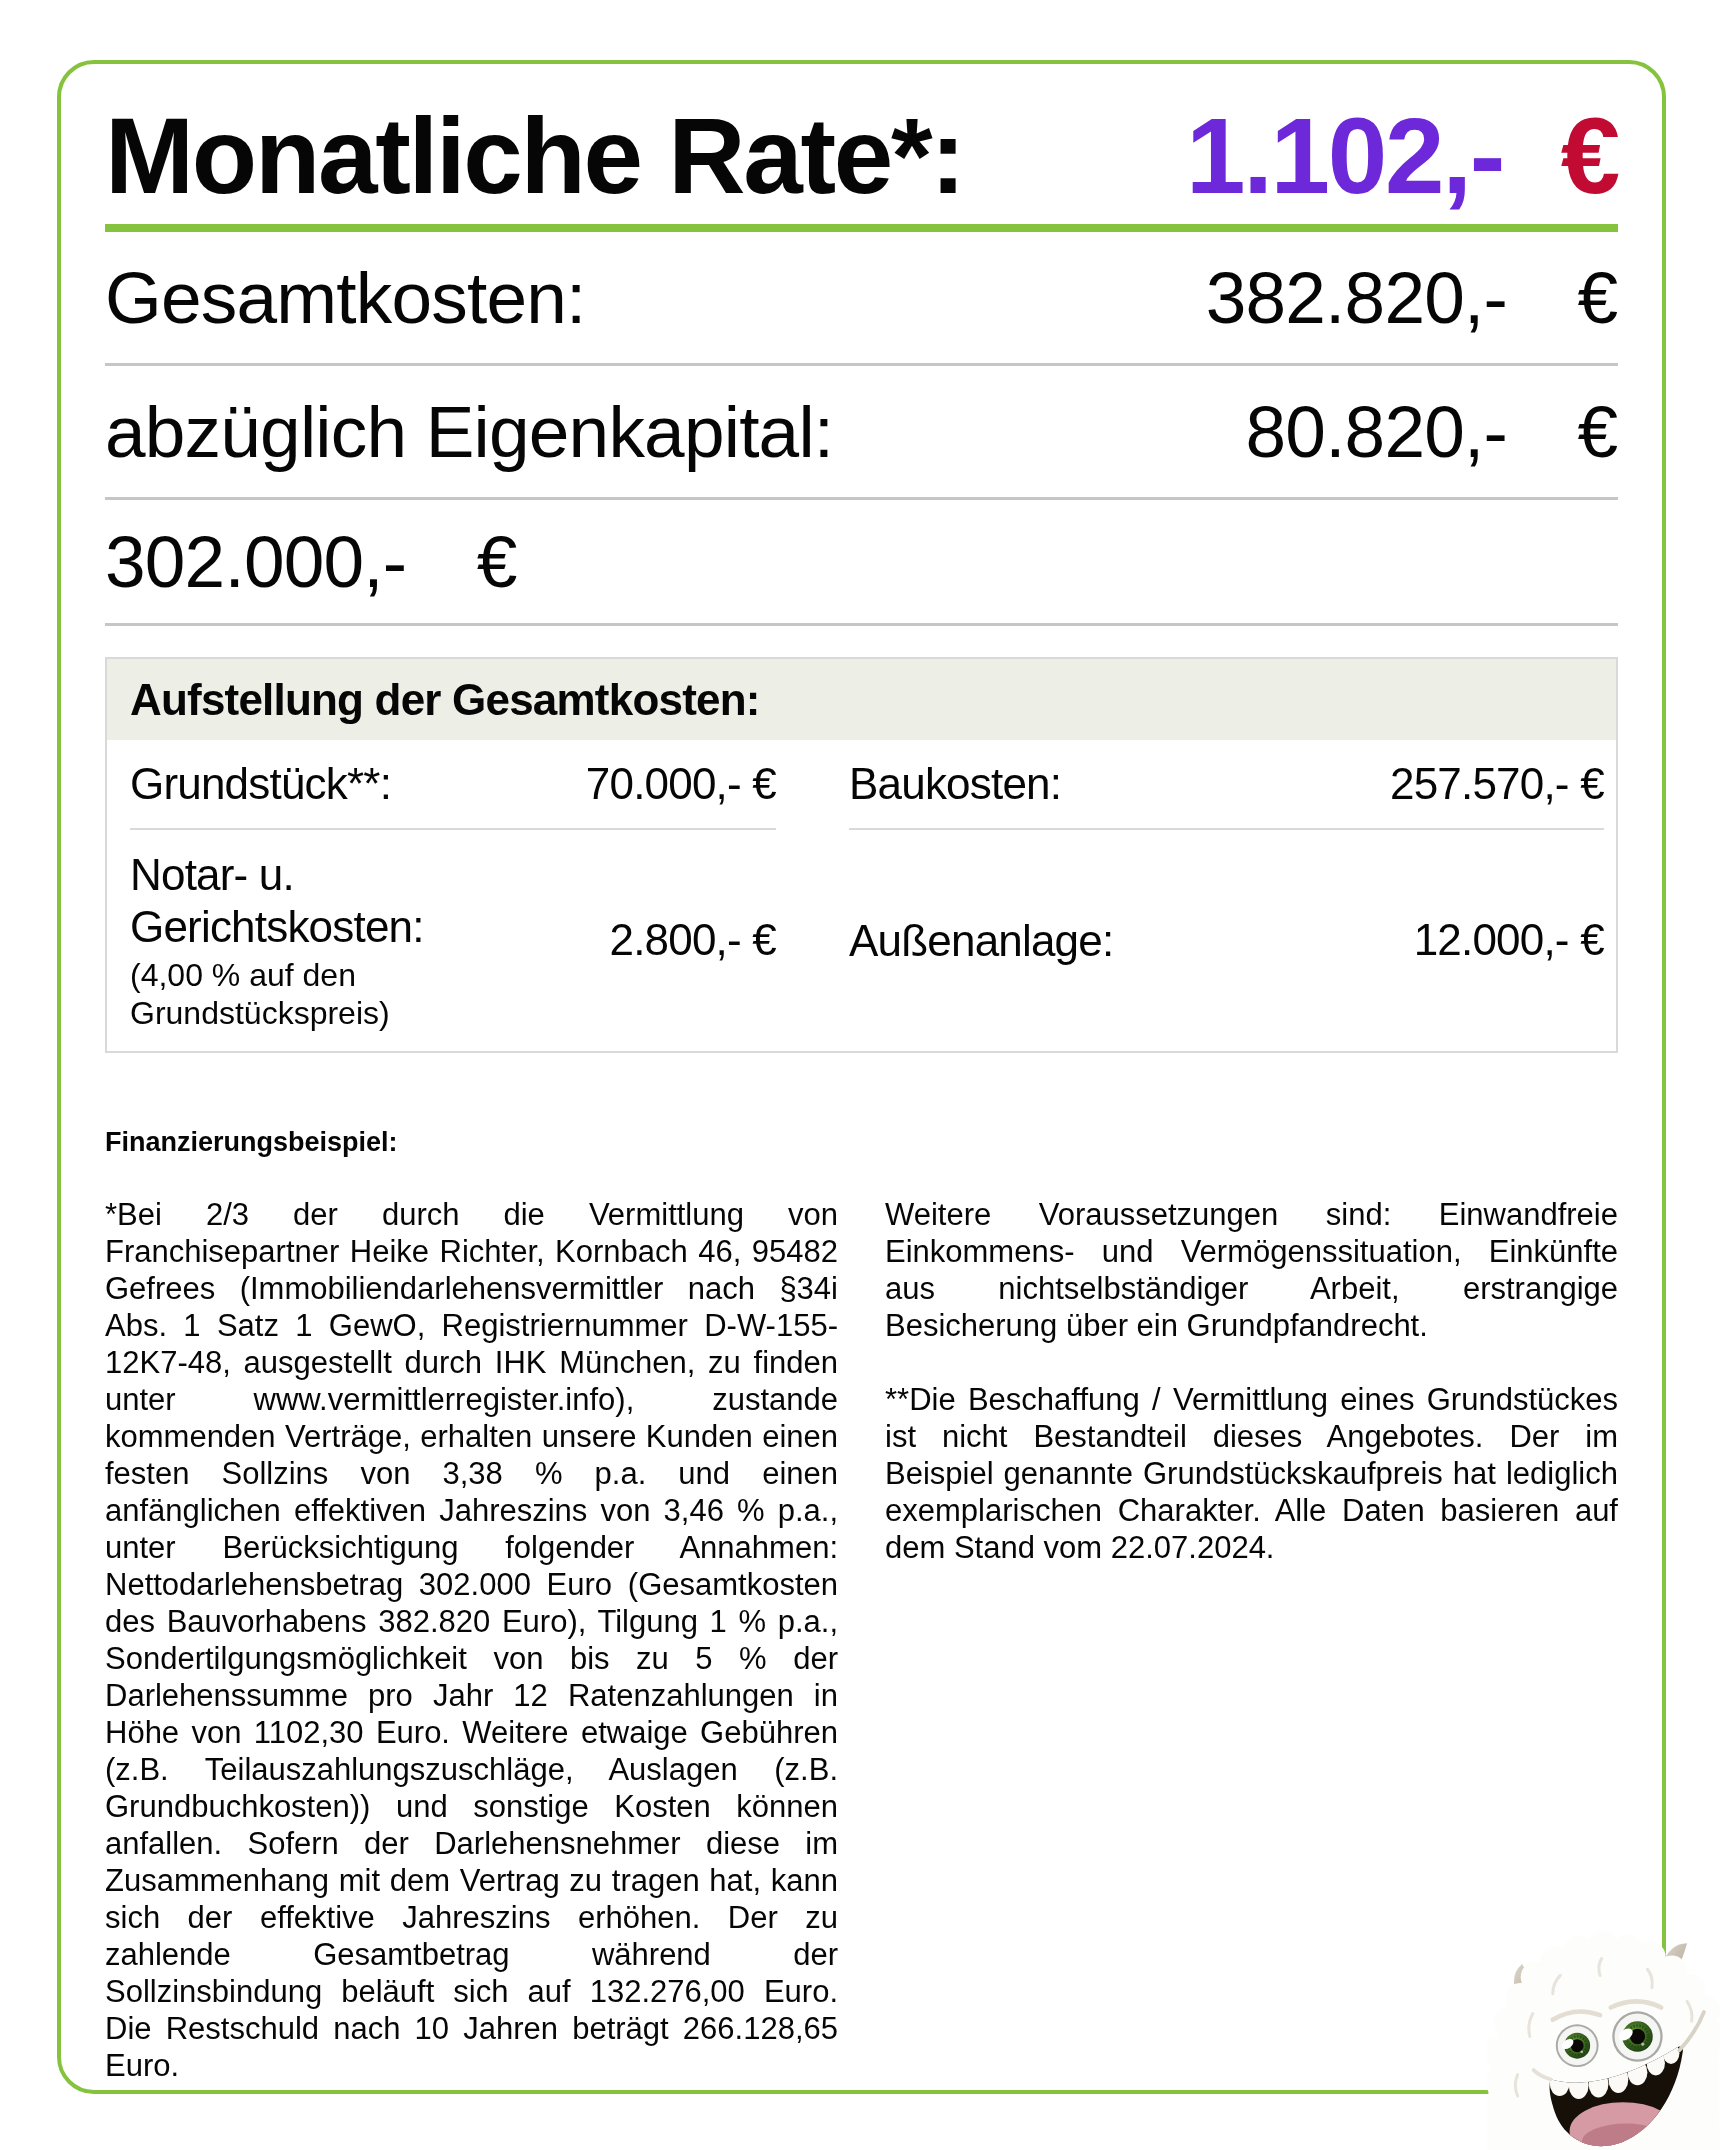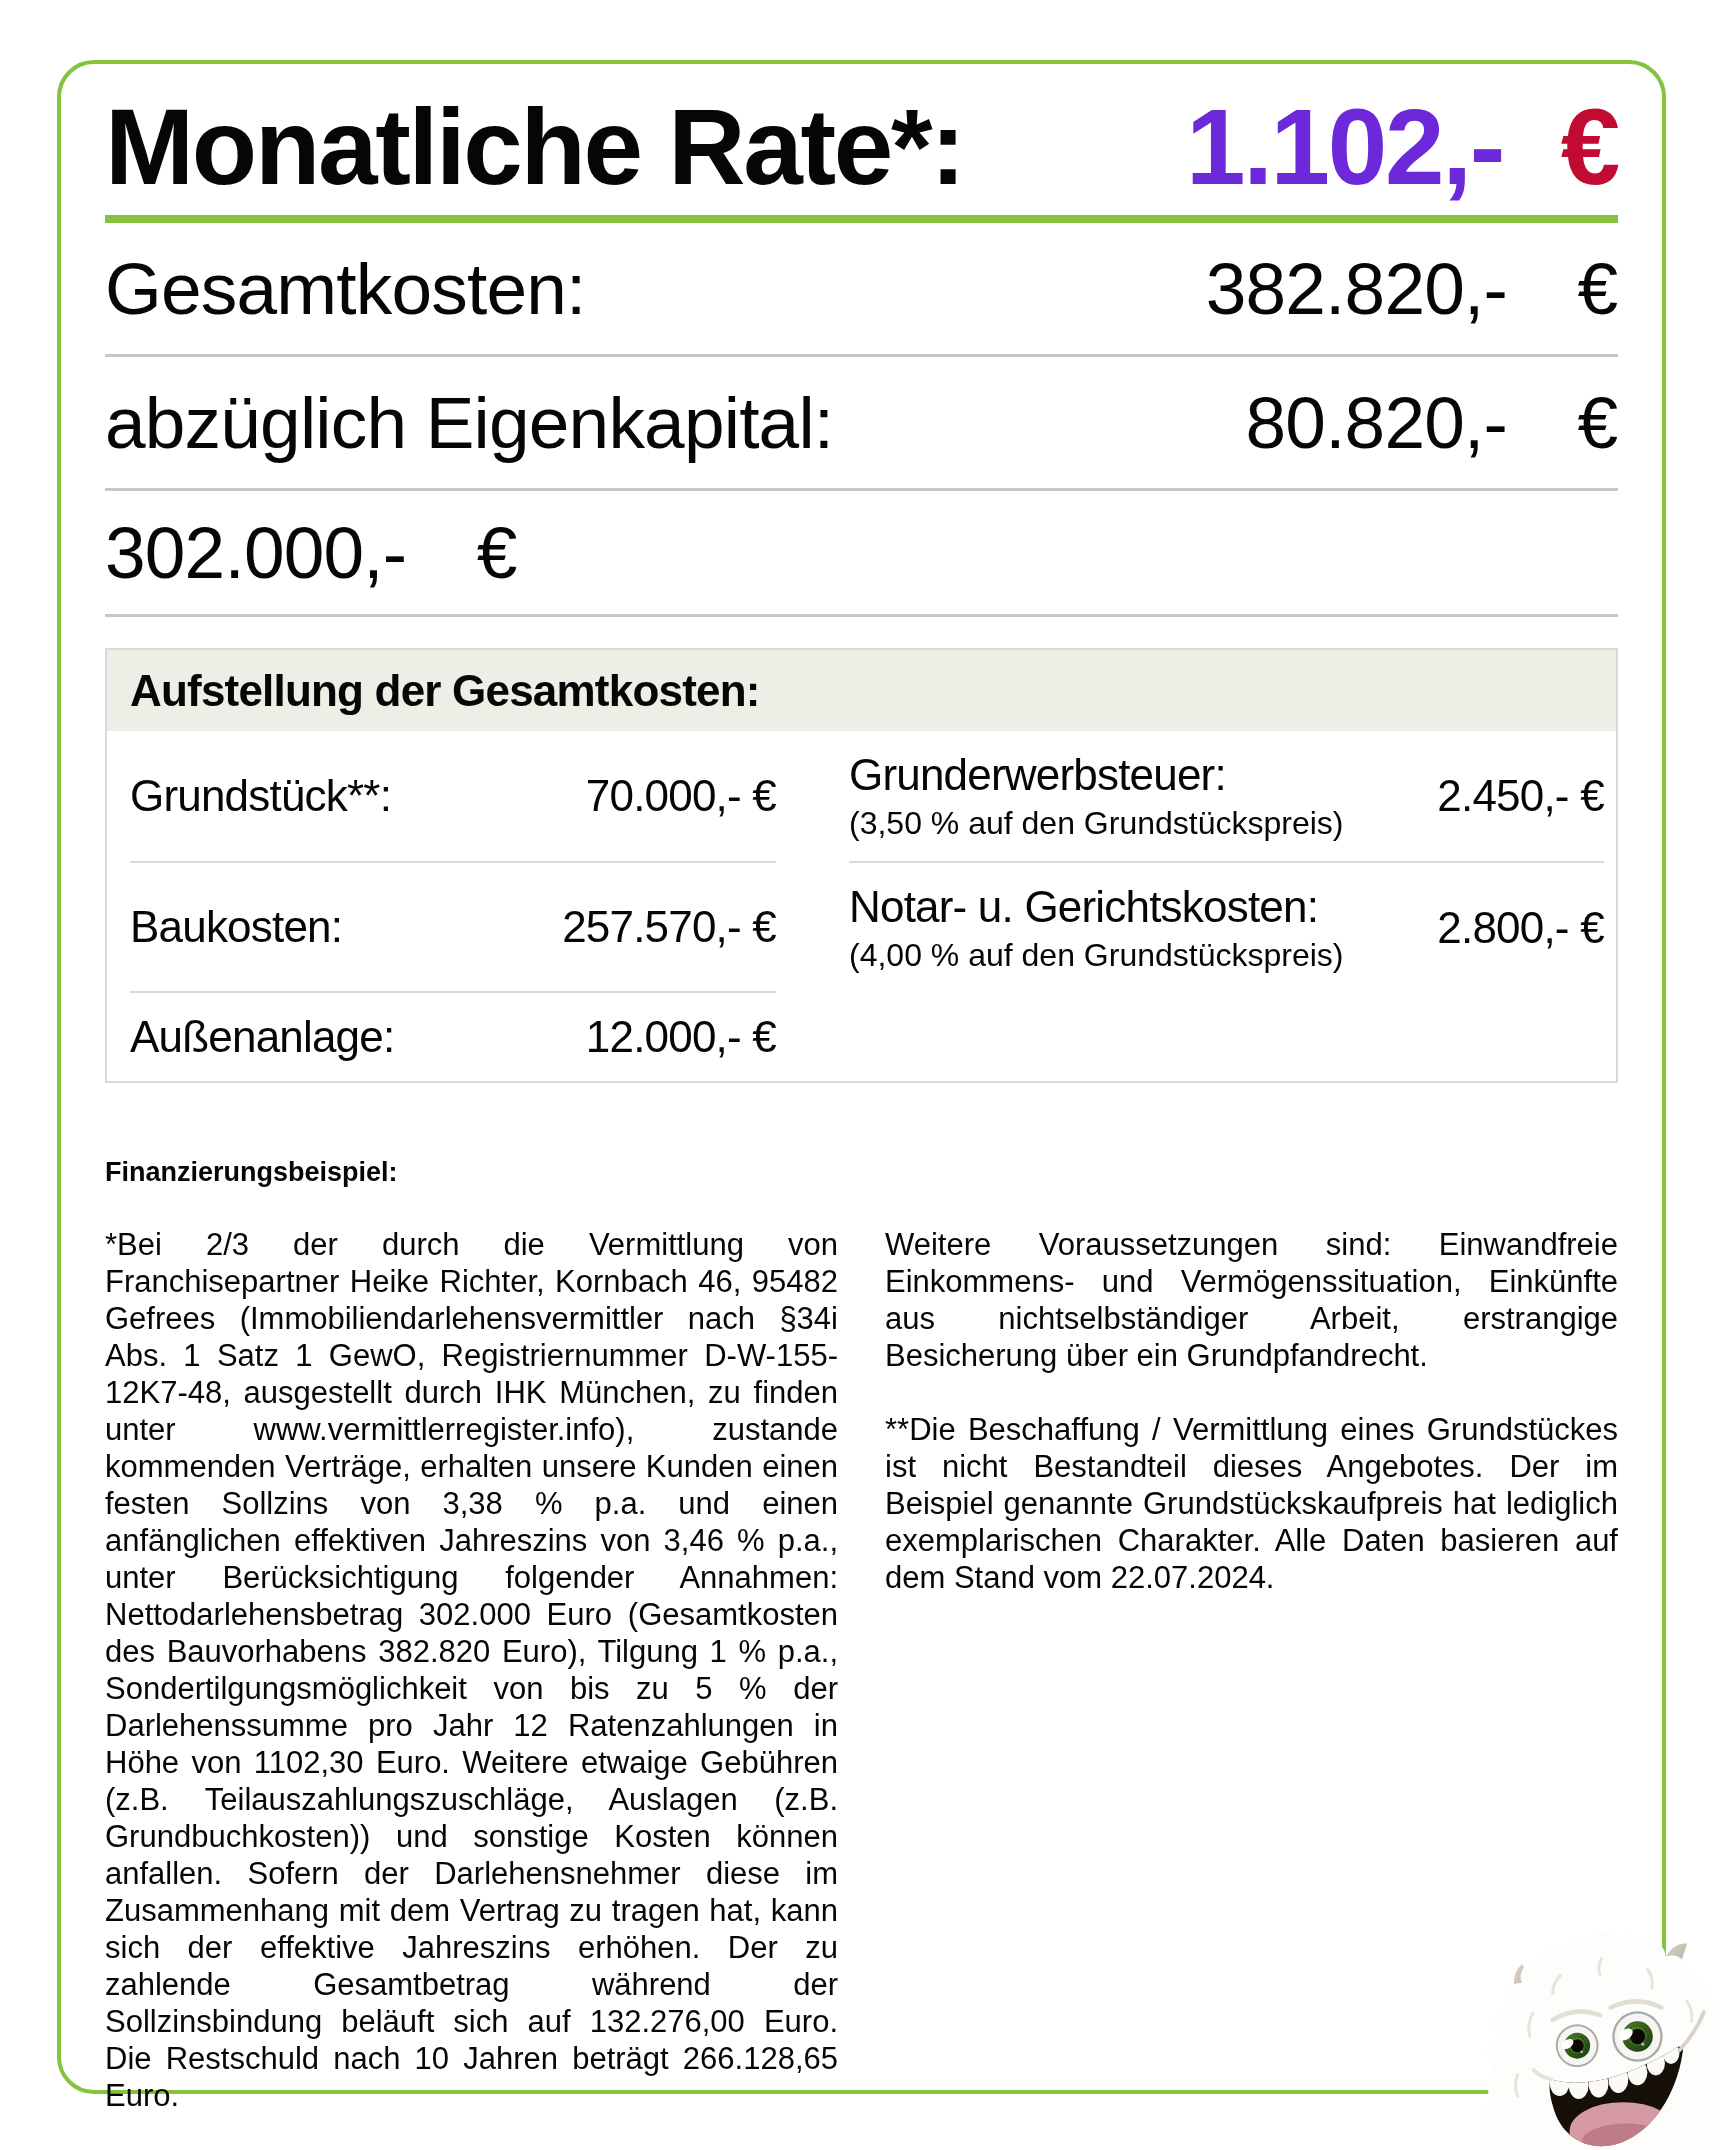--- a/index.html
+++ b/index.html
@@ -15,21 +15,21 @@
   .card {
     position:absolute; left:57px; top:60px;
     width:1609px; height:2034px;
     border:4.6px solid #85C23D;
     border-radius:37px;
     padding:0 44px;
     background:#ffffff;
   }
   
   .header-row {
-    margin-top:22px;
+    margin-top:31px;
     display:flex; align-items:baseline;
     font-size:107px; font-weight:700; letter-spacing:-2.3px;
     line-height:1.15;
     white-space:nowrap;
   }
   .header-row .spacer { flex:1; }
   .header-value { color:#6d28d9; text-align:right; }
   .header-euro  { color:#C10B33; width:115px; text-align:right; }
   .green-rule { height:7.6px; background:#85C23D; margin-top:6.1px; }
 
@@ -120,27 +120,20 @@
 
     <div class="cost-box">
       <div class="cost-title">Aufstellung der Gesamtkosten:</div>
       <div class="cost-grid">
         <div class="cost-cell">
           <div class="cost-label">
             <div>Grundstück**:</div>
 
           </div>
           <div class="cost-value">70.000,- €</div>
-        </div>
-        <div class="cost-cell">
-          <div class="cost-label">
-            <div>Grunderwerbsteuer:</div>
-            <div class="cost-sub">(3,50 % auf den Grundstückspreis)</div>
-          </div>
-          <div class="cost-value">2.450,- €</div>
         </div>
         <div class="cost-cell">
           <div class="cost-label">
             <div>Baukosten:</div>
 
           </div>
           <div class="cost-value">257.570,- €</div>
         </div>
         <div class="cost-cell">
           <div class="cost-label">

